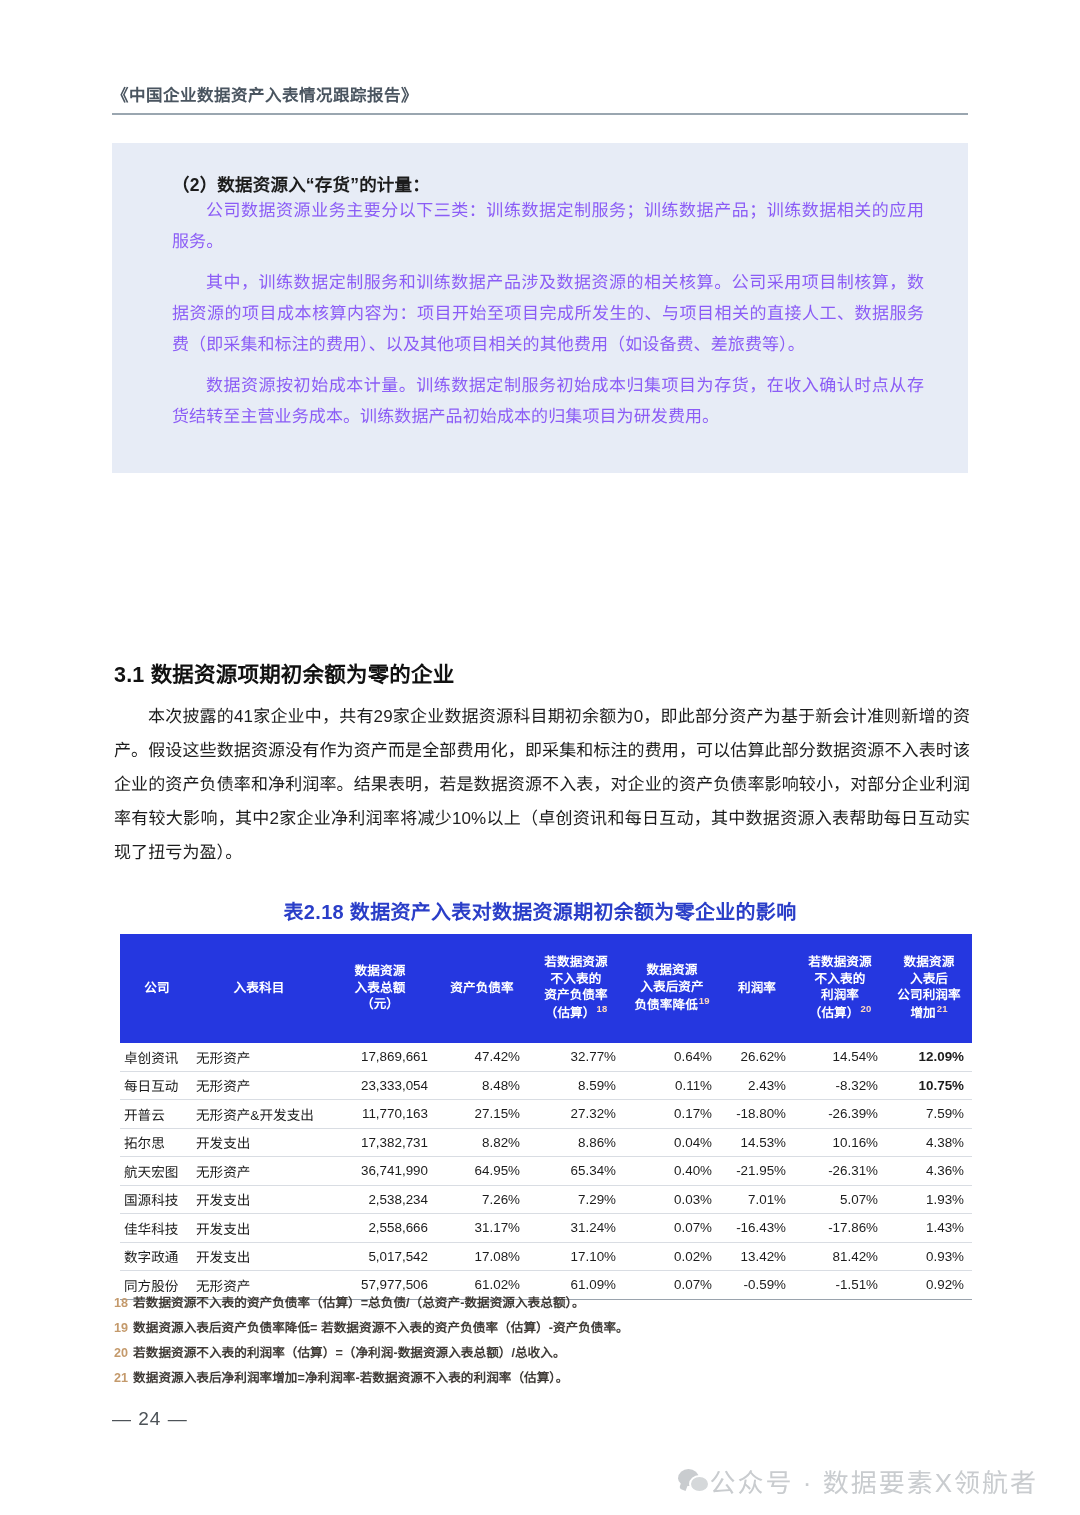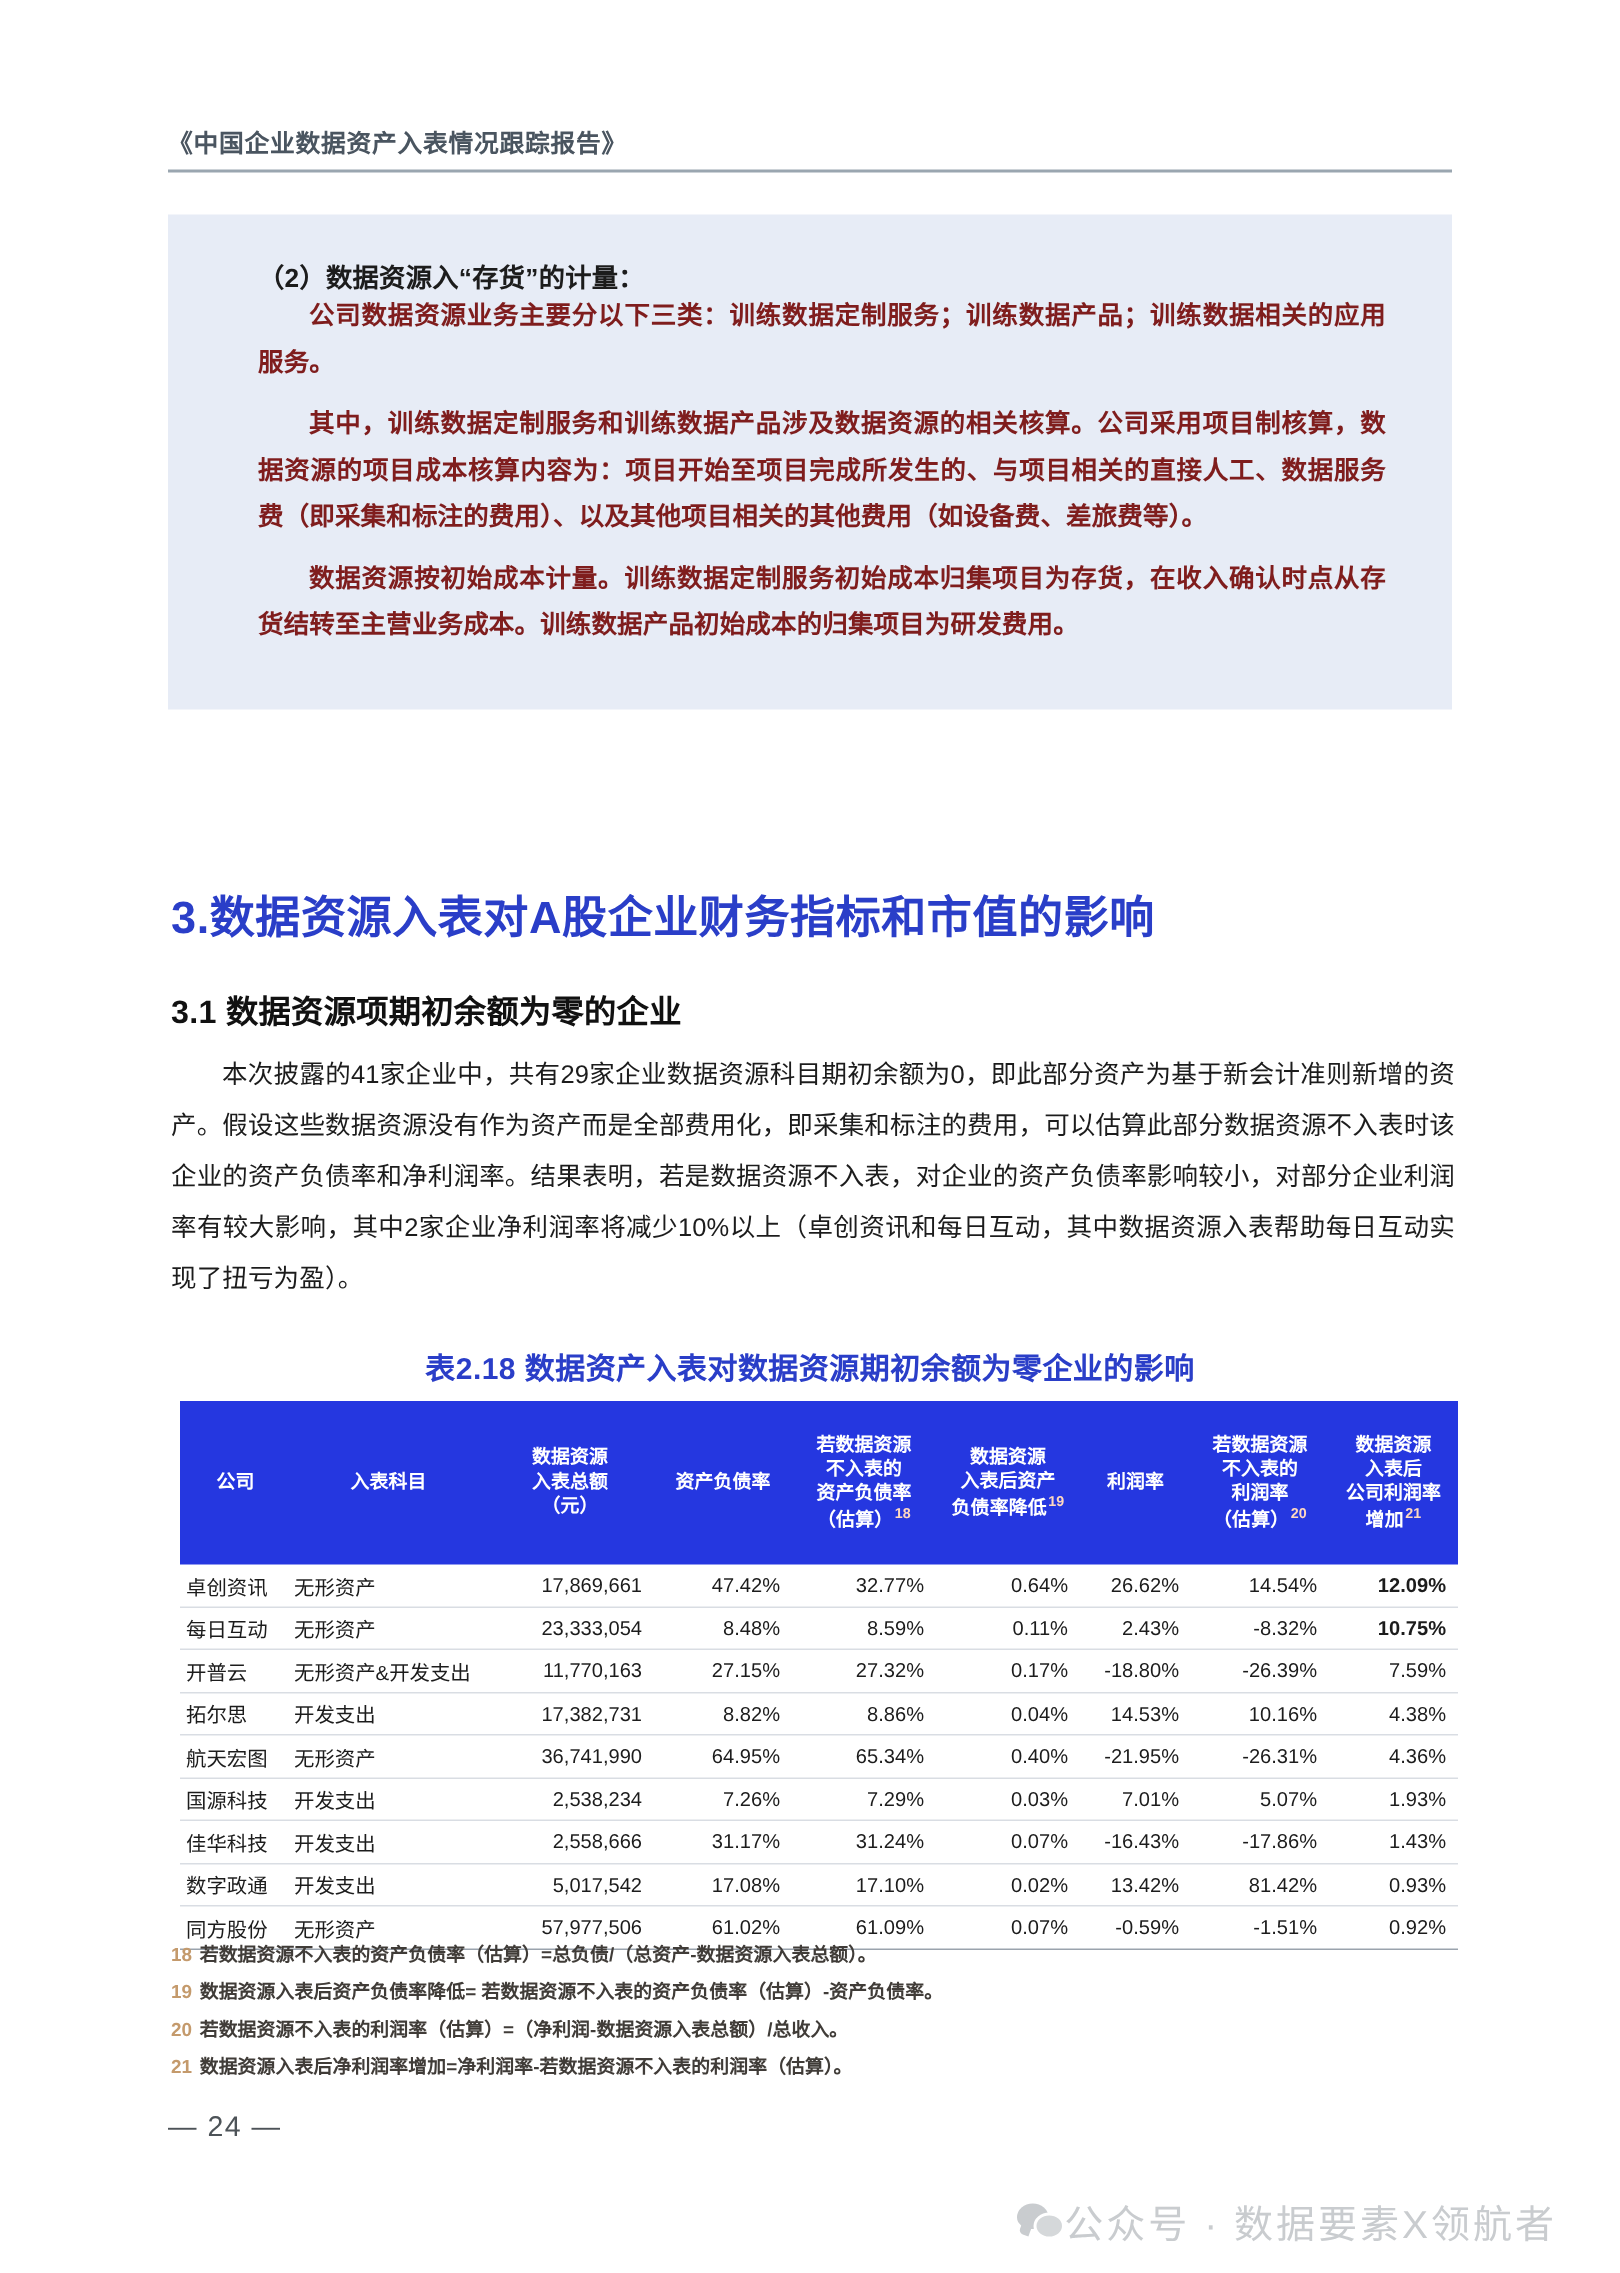--- a/index.html
+++ b/index.html
@@ -59,24 +59,23 @@
     font-weight: 700;
     color: #1c1c1c;
     margin-bottom: 0;
     letter-spacing: .2px;
   }
   .callout p {
     margin: 0 0 10px 0;
     font-size: 17px;
     line-height: 1.82;
     text-indent: 2em;
-    color: #7f1d1d;
+    color: #8b5cf6;
     text-align: justify;
     letter-spacing: .1px;
-    font-weight: bold;
   }
 
   
   .h2-main {
     position: absolute;
     left: 114px;
     top: 587px;
     font-size: 30px;
     font-weight: 700;
     color: #2a3ec8;
@@ -265,21 +264,20 @@
     <div class="hdr-rule"></div>
   </div>
 
   <div class="callout">
     <div class="c-title">（2）数据资源入“存货”的计量：</div>
     <p>公司数据资源业务主要分以下三类：训练数据定制服务；训练数据产品；训练数据相关的应用服务。</p>
     <p>其中，训练数据定制服务和训练数据产品涉及数据资源的相关核算。公司采用项目制核算，数据资源的项目成本核算内容为：项目开始至项目完成所发生的、与项目相关的直接人工、数据服务费（即采集和标注的费用）、以及其他项目相关的其他费用（如设备费、差旅费等）。</p>
     <p>数据资源按初始成本计量。训练数据定制服务初始成本归集项目为存货，在收入确认时点从存货结转至主营业务成本。训练数据产品初始成本的归集项目为研发费用。</p>
   </div>
 
-  <div class="h2-main">3.数据资源入表对A股企业财务指标和市值的影响</div>
   <div class="h3-sub">3.1 数据资源项期初余额为零的企业</div>
 
   <div class="body-par">本次披露的41家企业中，共有29家企业数据资源科目期初余额为0，即此部分资产为基于新会计准则新增的资产。假设这些数据资源没有作为资产而是全部费用化，即采集和标注的费用，可以估算此部分数据资源不入表时该企业的资产负债率和净利润率。结果表明，若是数据资源不入表，对企业的资产负债率影响较小，对部分企业利润率有较大影响，其中2家企业净利润率将减少10%以上（卓创资讯和每日互动，其中数据资源入表帮助每日互动实现了扭亏为盈）。</div>
 
   <div class="table-caption">表2.18 数据资产入表对数据资源期初余额为零企业的影响</div>
 
   <table class="data-table">
     <colgroup>
       <col class="w-company">
         <col class="w-subject">

